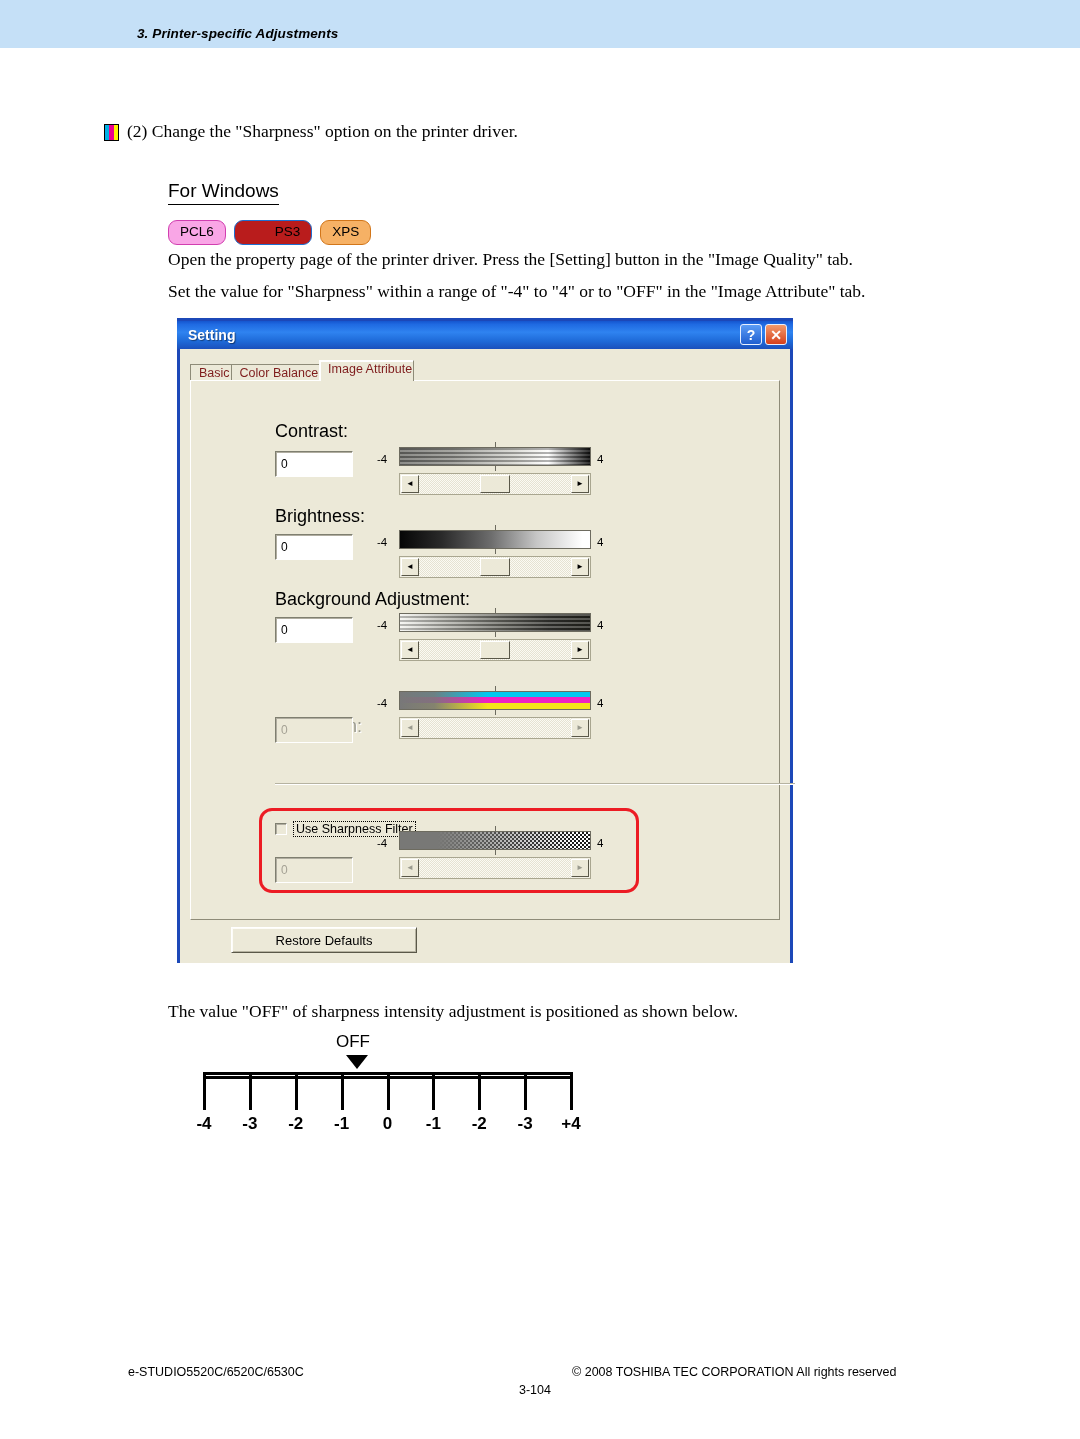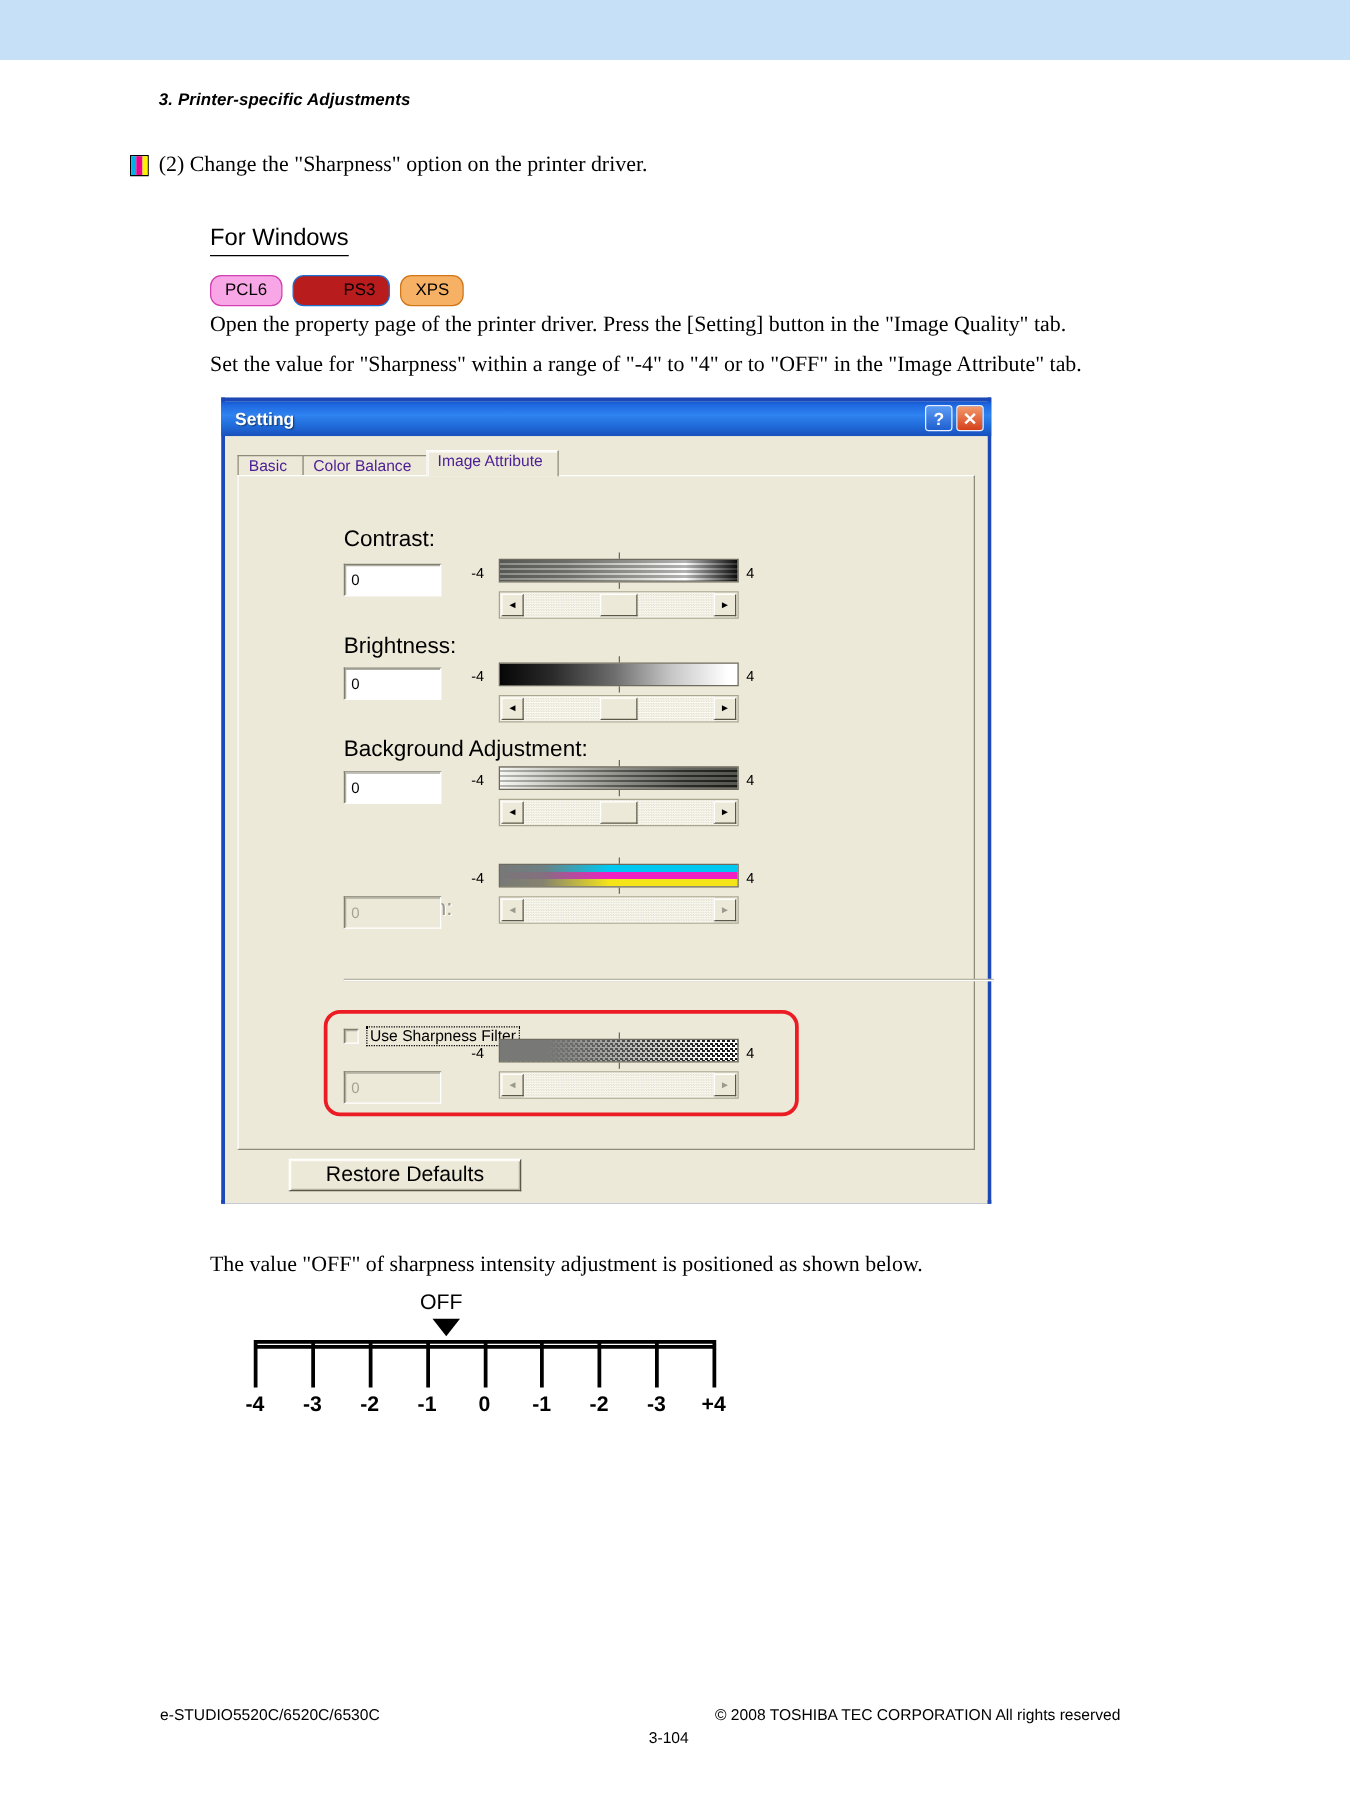--- a/index.html
+++ b/index.html
@@ -18,28 +18,27 @@
 
   
   .header-band {
     position: absolute;
     left: 0; top: 0;
     width: 1080px; height: 48px;
     background: #c5e0f7;
   }
   .header-title {
     position: absolute;
-    left: 127px; top: 26px;
+    left: 137px; top: 26px;
     font-family: "Liberation Sans", sans-serif;
     font-style: italic;
     font-weight: bold;
     font-size: 13.5px;
     letter-spacing: 0.1px;
     color: #000;
-    margin-top: 46px;
   }
 
   
   .step-row {
     position: absolute;
     left: 104px; top: 120px;
     display: flex;
     align-items: flex-start;
   }
   .cmy-bullet {
@@ -164,29 +163,29 @@
   
   .tabstrip {
     position: absolute;
     left: 10px; top: 10px;
     width: 590px; height: 22px;
     display: flex;
     align-items: flex-end;
   }
   .tab {
     font-size: 12.5px;
-    padding: 2px 12px 3px 8px;
+    padding: 2px 1px 3px 8px;
     background: #ece9d8;
     border: 1px solid #8e8b78;
     border-bottom: none;
     margin-right: -1px;
     height: 17px;
     box-sizing: border-box;
     line-height: 13px;
-    color: #4c1d95;
+    color: #7f1d1d;
     white-space: nowrap;
   }
   .tab.active {
     background: #ece9d8;
     height: 21px;
     margin-top: -4px;
     border-color: #fff #8e8b78 #ece9d8 #fff;
     position: relative;
     z-index: 3;
     box-shadow: inset 1px 1px 0 #fff;
@@ -371,21 +370,21 @@
     white-space: nowrap;
   }
 
   
   .btn {
     background: #ece9d8;
     border: 1px solid;
     border-color: #fff #5a5849 #5a5849 #fff;
     box-shadow: inset 1px 1px 0 #fdfcf7, inset -1px -1px 0 #b6b3a1;
     font-family: "Liberation Sans", sans-serif;
-    font-size: 17px;
+    font-size: 13px;
     color: #000;
     box-sizing: border-box;
     display: flex; align-items: center; justify-content: center;
   }
   .btn-restore {
     position: absolute;
     left: 40px; top: 546px;
     width: 186px; height: 26px;
   }
   .dlg-footer-btns {

